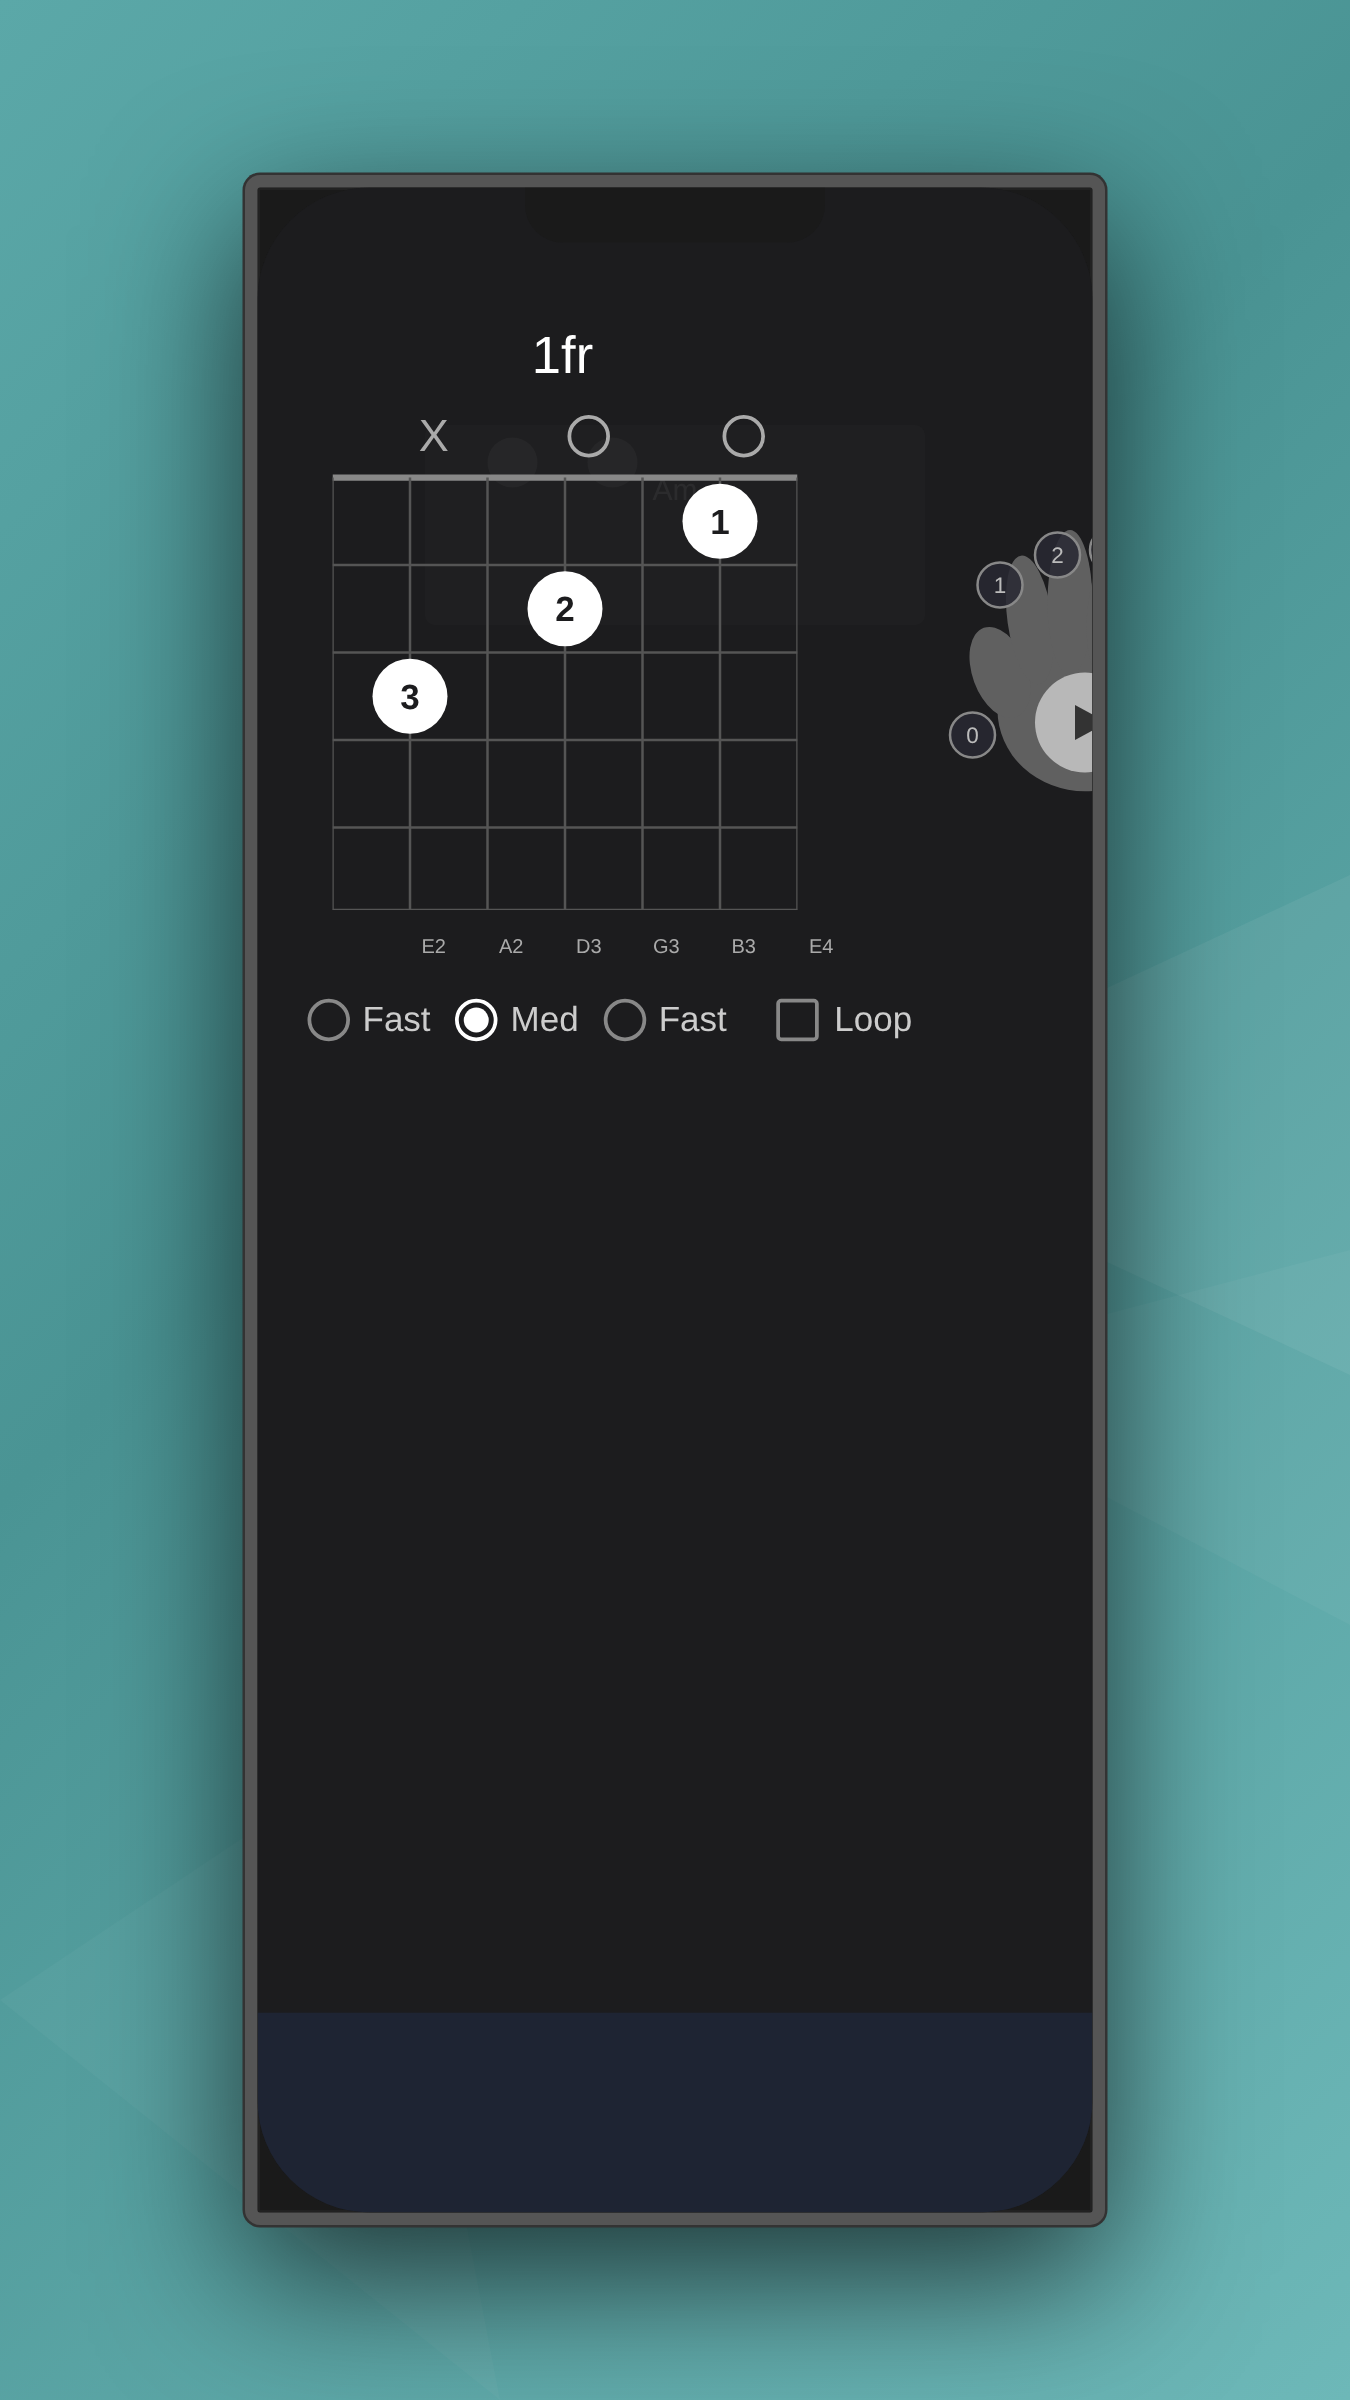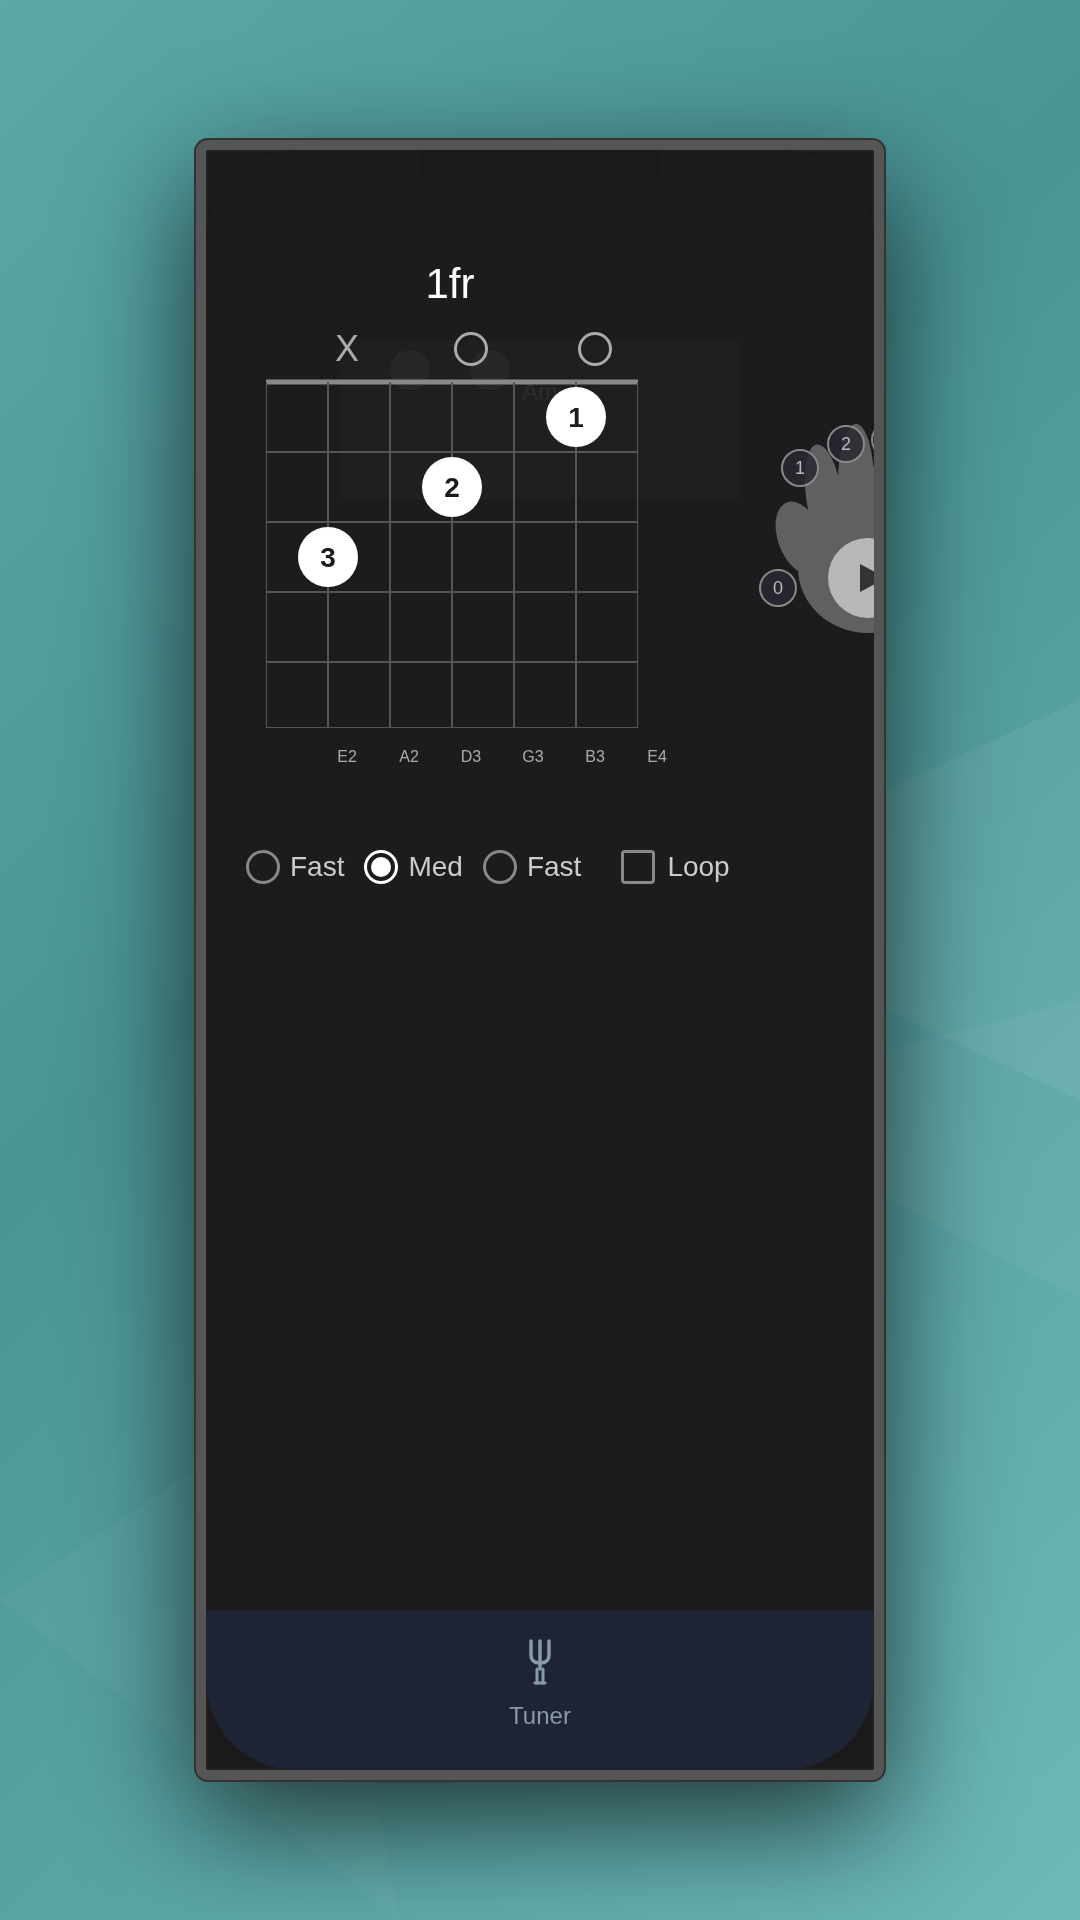--- a/index.html
+++ b/index.html
@@ -141,21 +141,21 @@
 
     .string-label {
       width: 62px;
       text-align: center;
       color: #aaa;
       font-size: 16px;
     }
 
     
     .playback-controls {
-      margin-top: 84px;
+      margin-top: 32px;
       display: flex;
       align-items: center;
       gap: 40px;
     }
 
     .radio-group {
       display: flex;
       align-items: center;
       gap: 20px;
     }
@@ -458,33 +458,20 @@
         <div class="checkbox-option">
           <div class="checkbox-square"></div>
           <span class="checkbox-label">Loop</span>
         </div>
       </div>
 
     </div>
 
     <div class="bottom-nav">
 
-      <div class="nav-item">
-        <div class="nav-icon">
-          <svg viewBox="0 0 54 54" fill="none">
-
-            <path d="M27 6 L27 34" stroke="#8899aa" stroke-width="3.5" stroke-linecap="round"></path>
-            <path d="M18 6 L18 20 Q18 28 27 28 Q36 28 36 20 L36 6" stroke="#8899aa" stroke-width="3.5" stroke-linecap="round" fill="none"></path>
-
-            <path d="M24 34 L24 48 M30 34 L30 48" stroke="#8899aa" stroke-width="3" stroke-linecap="round"></path>
-            <path d="M22 48 L32 48" stroke="#8899aa" stroke-width="3" stroke-linecap="round"></path>
-          </svg>
-        </div>
-        <span class="nav-label">Tuner</span>
-      </div>
 
 
 
 
     </div>
 
   </div>
 </div>
 
 </body></html>

